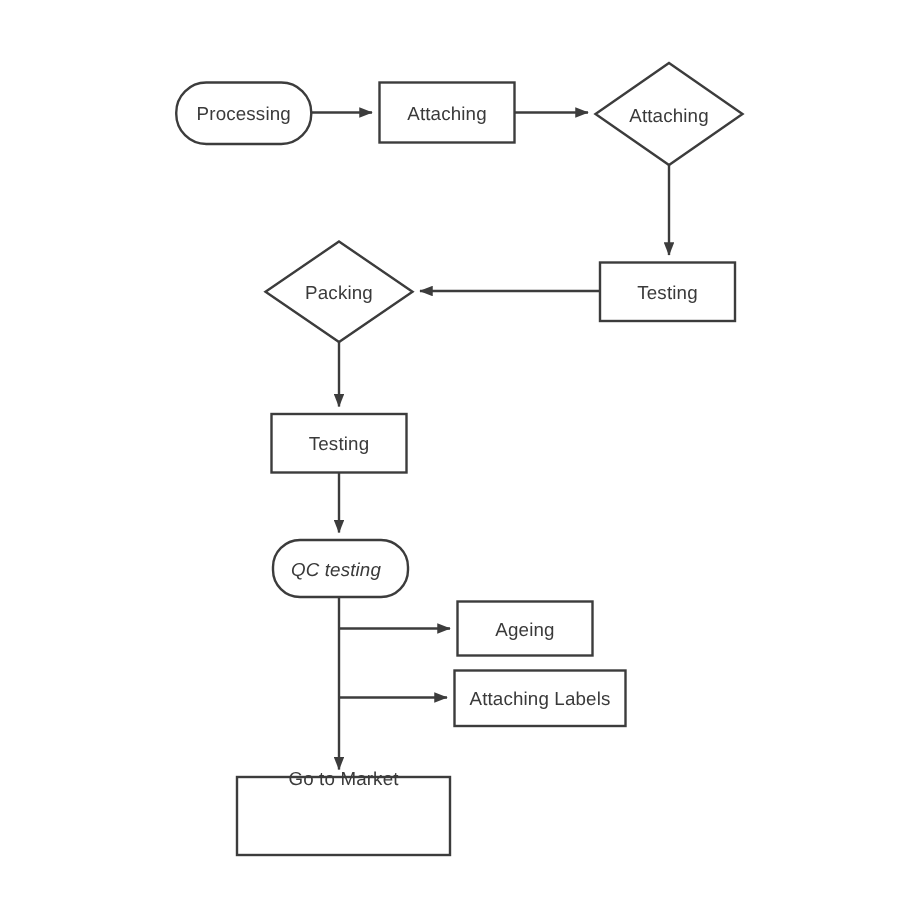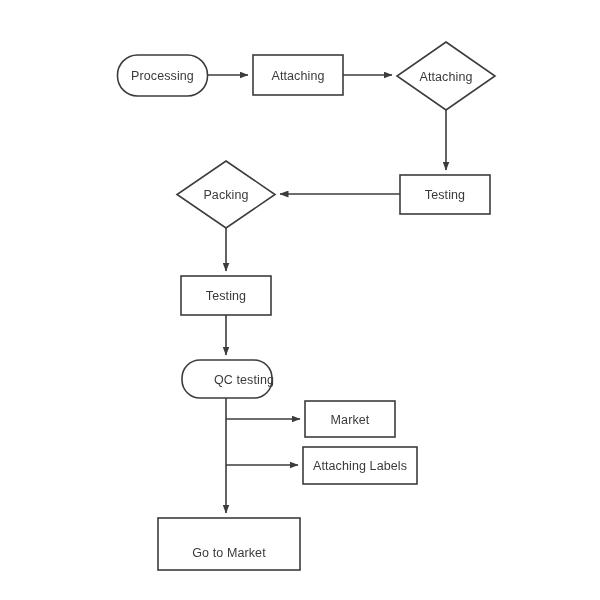--- a/index.html
+++ b/index.html
@@ -78,24 +78,24 @@
       </g>
   </svg>
 
   <div id="labels-layer">
       <div class="node-label" style="left: 162.5px; top: 76px;">Processing</div>
       <div class="node-label" style="left: 298px; top: 75.5px;">Attaching</div>
       <div class="node-label" style="left: 446px; top: 76.5px;">Attaching</div>
       <div class="node-label" style="left: 445px; top: 195px;">Testing</div>
       <div class="node-label" style="left: 226px; top: 195px;">Packing</div>
       <div class="node-label" style="left: 226px; top: 296px;">Testing</div>
-      <div class="node-label" style="left: 244px; top: 379.5px;">QC testing</div>
-      <div class="node-label" style="left: 350px; top: 419.5px;">Market</div>
+      <div class="node-label" style="left: 224px; top: 379.5px; font-style: italic;">QC testing</div>
+      <div class="node-label" style="left: 350px; top: 419.5px;">Ageing</div>
       <div class="node-label" style="left: 360px; top: 466px;">Attaching Labels</div>
-      <div class="node-label" style="left: 229px; top: 553px;">Go to Market</div>
+      <div class="node-label" style="left: 229px; top: 519px;">Go to Market</div>
     </div>
   <div id="hits-layer">
       <div class="node-hit" style="left: 162.5px; top: 75.5px; width: 90px; height: 41px;"></div>
       <div class="node-hit" style="left: 298px; top: 75px; width: 90px; height: 40px;"></div>
       <div class="node-hit" style="left: 446px; top: 76px; width: 98px; height: 68px;"></div>
       <div class="node-hit" style="left: 445px; top: 194.5px; width: 90px; height: 39px;"></div>
       <div class="node-hit" style="left: 226px; top: 194.5px; width: 98px; height: 67px;"></div>
       <div class="node-hit" style="left: 226px; top: 295.5px; width: 90px; height: 39px;"></div>
       <div class="node-hit" style="left: 227px; top: 379px; width: 90px; height: 38px;"></div>
       <div class="node-hit" style="left: 350px; top: 419px; width: 90px; height: 36px;"></div>

